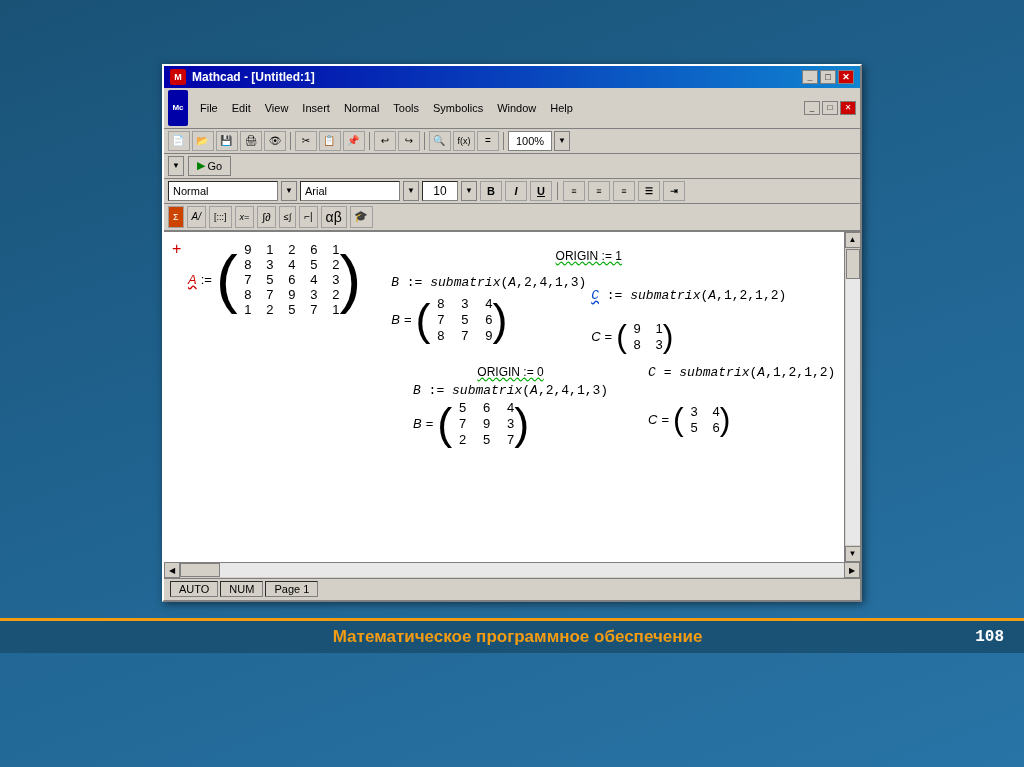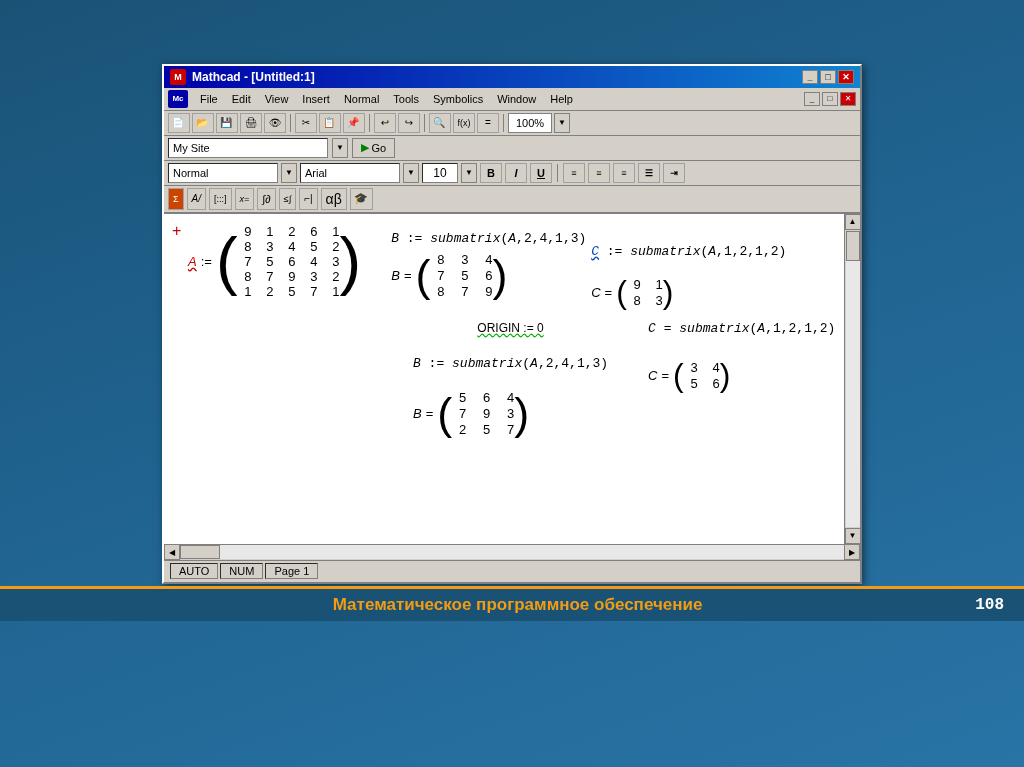--- a/index.html
+++ b/index.html
@@ -91,21 +91,21 @@
       background: #d4d0c8;
       display: flex;
       align-items: center;
       padding: 2px 4px;
       border-bottom: 1px solid #808080;
       font-size: 11px;
       gap: 2px;
     }
     .menu-bar-icon {
       width: 20px;
-      height: 18px;
+      height: 36px;
       background: #0000a8;
       border-radius: 2px;
       margin-right: 4px;
       display: flex;
       align-items: center;
       justify-content: center;
       font-size: 8px;
       color: white;
       font-weight: bold;
     }
@@ -422,21 +422,21 @@
 
     
     .slide-footer {
       width: 100%;
       background: #1a5276;
       border-top: 3px solid #f39c12;
       display: flex;
       align-items: center;
       justify-content: space-between;
       padding: 6px 20px;
-      margin-top: 2px;
+      margin-top: 16px;
     }
     .footer-text {
       color: #f39c12;
       font-size: 17px;
       font-weight: bold;
       font-family: Arial, sans-serif;
     }
     .footer-num {
       color: white;
       font-size: 16px;
@@ -525,21 +525,20 @@
     <div class="tb-sep"></div>
     <div class="tb-icon">🔍</div>
     <div class="tb-icon" style="font-size:9px;">f(x)</div>
     <div class="tb-icon">=</div>
     <div class="tb-sep"></div>
     <div class="tb-zoom">100%</div>
     <div class="addr-dropdown">▼</div>
   </div>
 
   <div class="address-bar">
-    <div class="address-input">My Site</div>
     <div class="addr-dropdown">▼</div>
     <div class="go-btn">
       <span style="color:green;">▶</span>
       <span>Go</span>
     </div>
   </div>
 
   <div class="format-bar">
     <div class="format-select">Normal</div>
     <div class="format-dropdown">▼</div>
@@ -608,20 +607,23 @@
               <span class="mc">5</span>
               <span class="mc">7</span>
               <span class="mc">1</span>
             </div>
             <span class="bracket-tall">)</span>
           </div>
         </div>
 
         <div style="display:flex; flex-direction:column; gap:4px; margin-top:4px;">
 
+          <div style="text-align:center; margin-bottom:4px;">
+            <span class="origin-text">ORIGIN := 1</span>
+          </div>
 
           <div>
             <span class="func-text">
               <i>B</i> := <span class="func-name">submatrix</span>(<i>A</i>,2,4,1,3)
             </span>
           </div>
 
           <div style="display:flex; align-items:center; gap:4px; margin-top:2px;">
             <span style="font-style:italic; font-size:13px;">B</span>
             <span style="font-size:13px;">=</span>
@@ -664,21 +666,21 @@
             </div>
           </div>
         </div>
 
       </div>
 
       <div style="display:flex; gap:10px; margin-top:10px; margin-left:14px;">
 
         <div style="width:215px;"></div>
 
-        <div style="display:flex; flex-direction:column; gap:17px;">
+        <div style="display:flex; flex-direction:column; gap:0;">
           <div style="text-align:center;">
             <span class="origin-text">ORIGIN := 0</span>
           </div>
           <div>
             <span class="func-text">
               <i>B</i> := <span class="func-name">submatrix</span>(<i>A</i>,2,4,1,3)
             </span>
           </div>
           <div style="display:flex; align-items:center; gap:4px; margin-top:2px;">
             <span style="font-style:italic; font-size:13px;">B</span>

